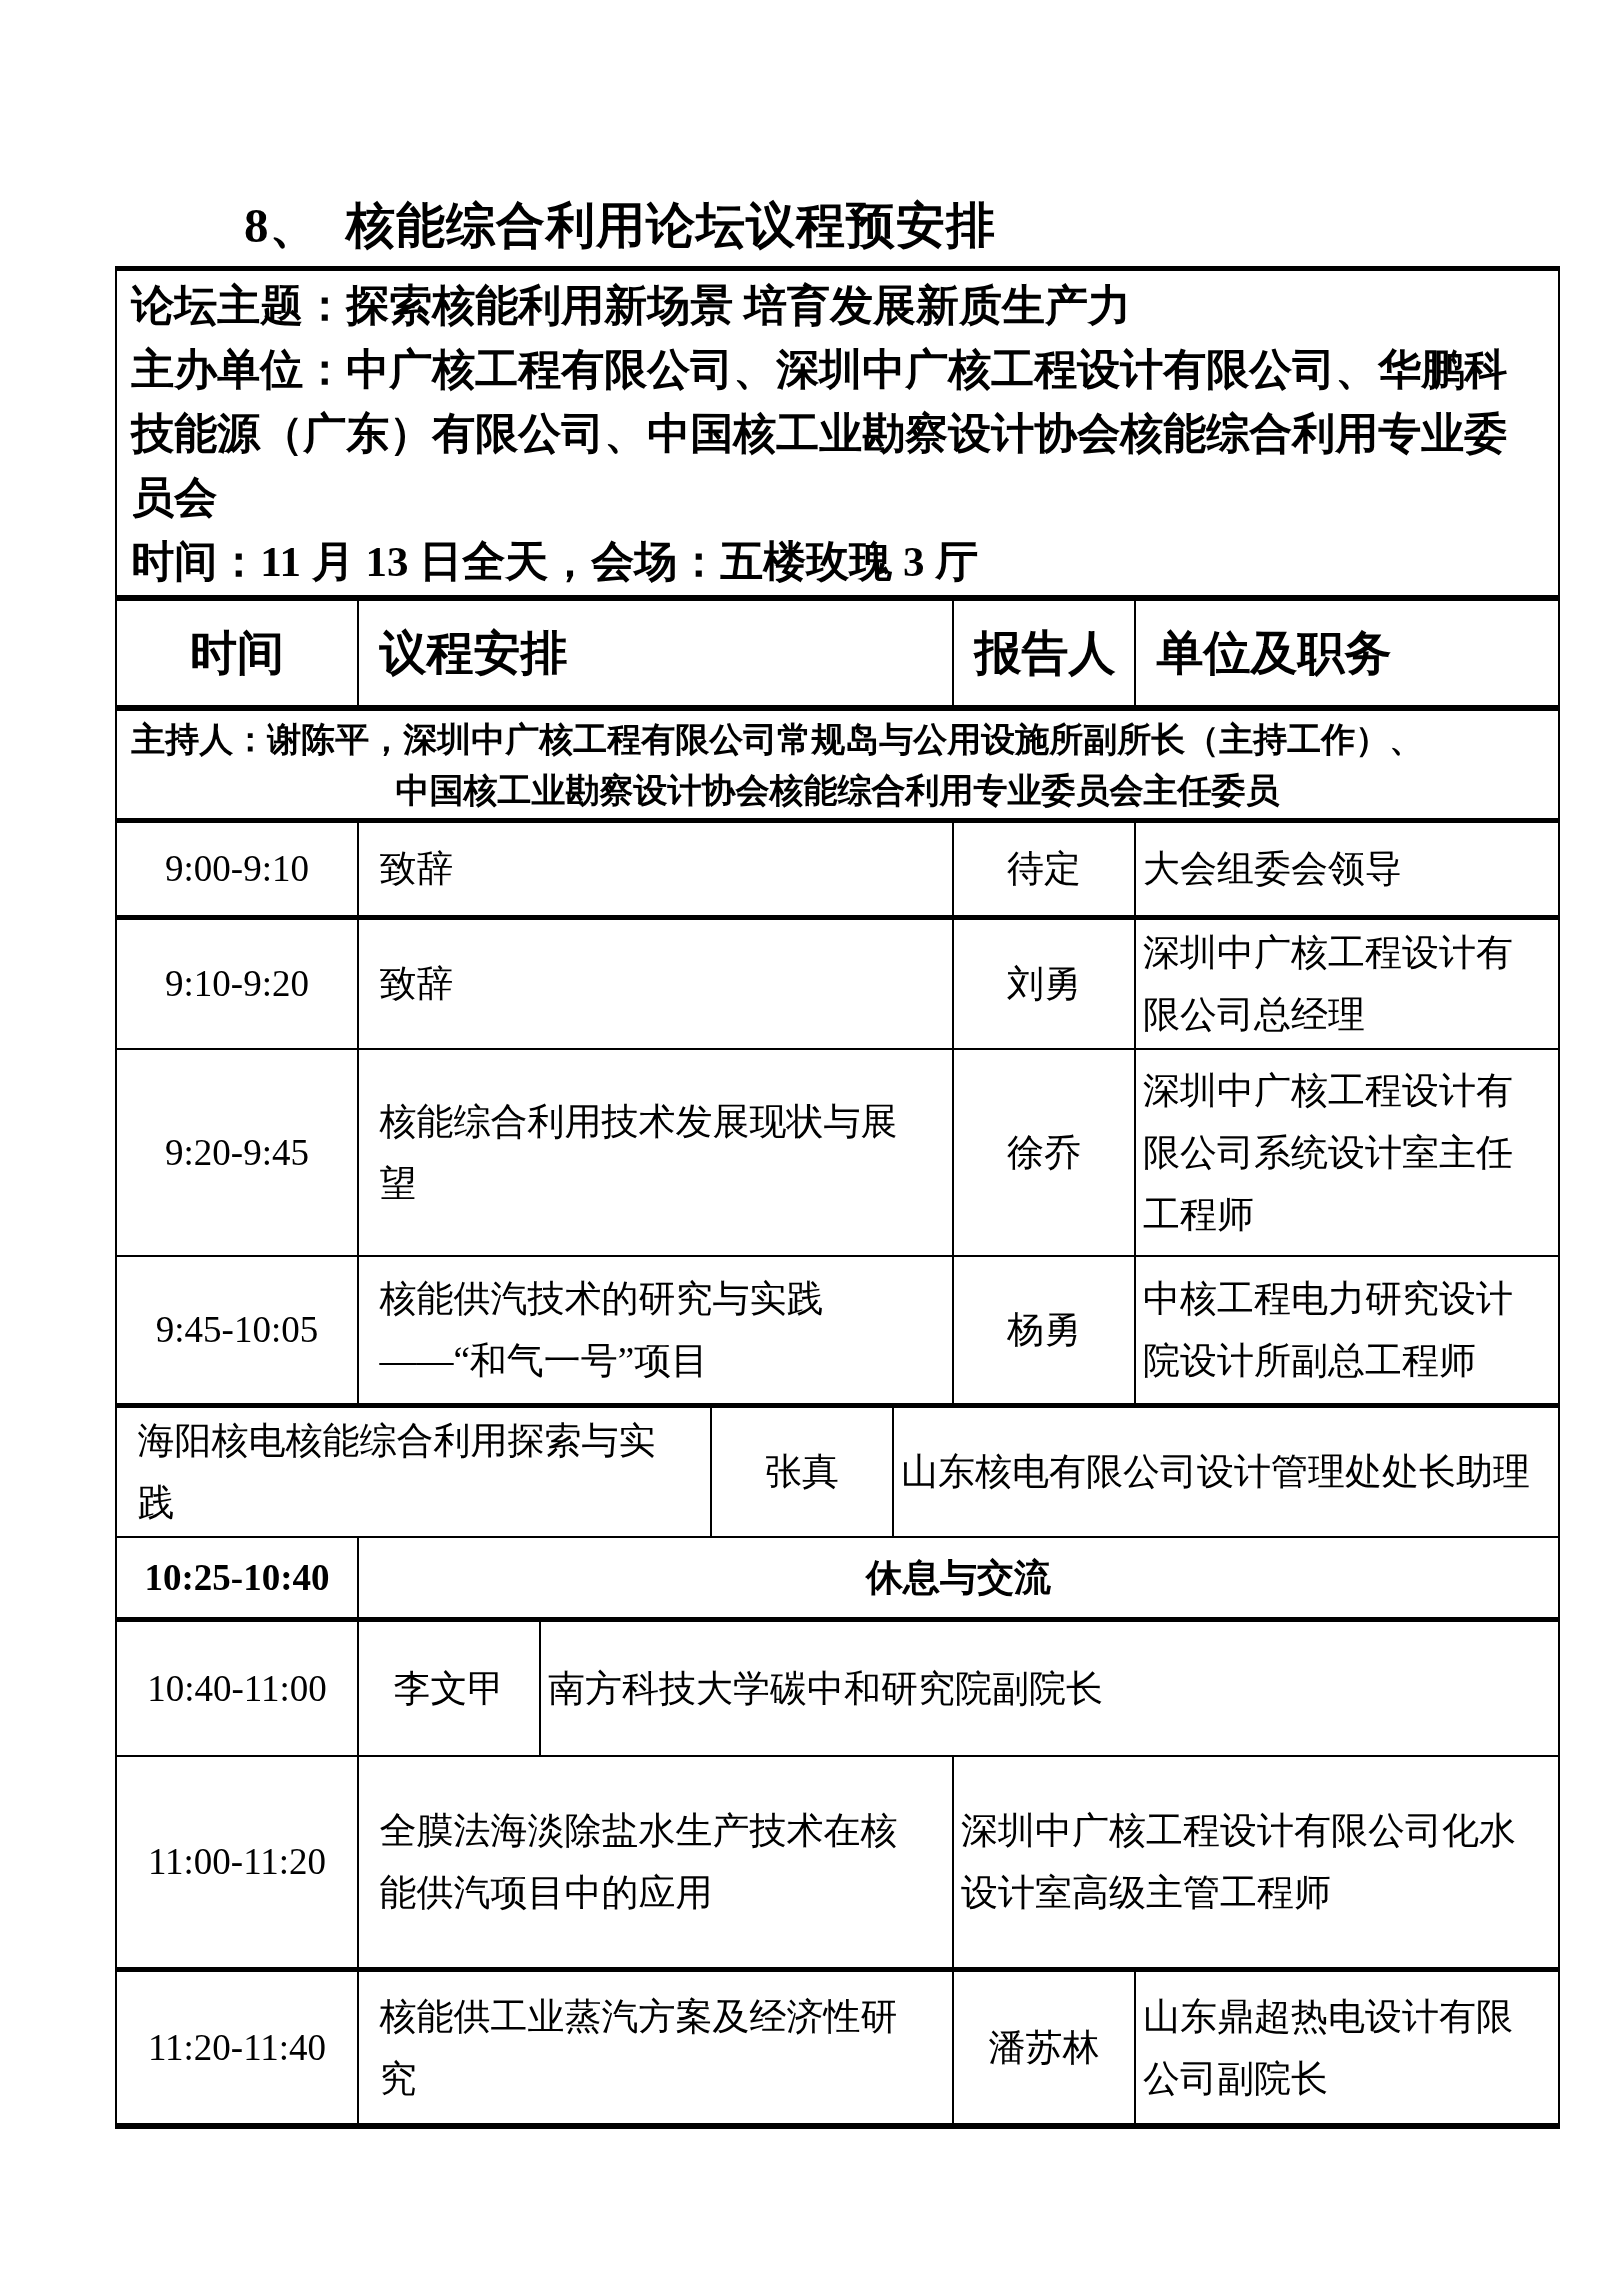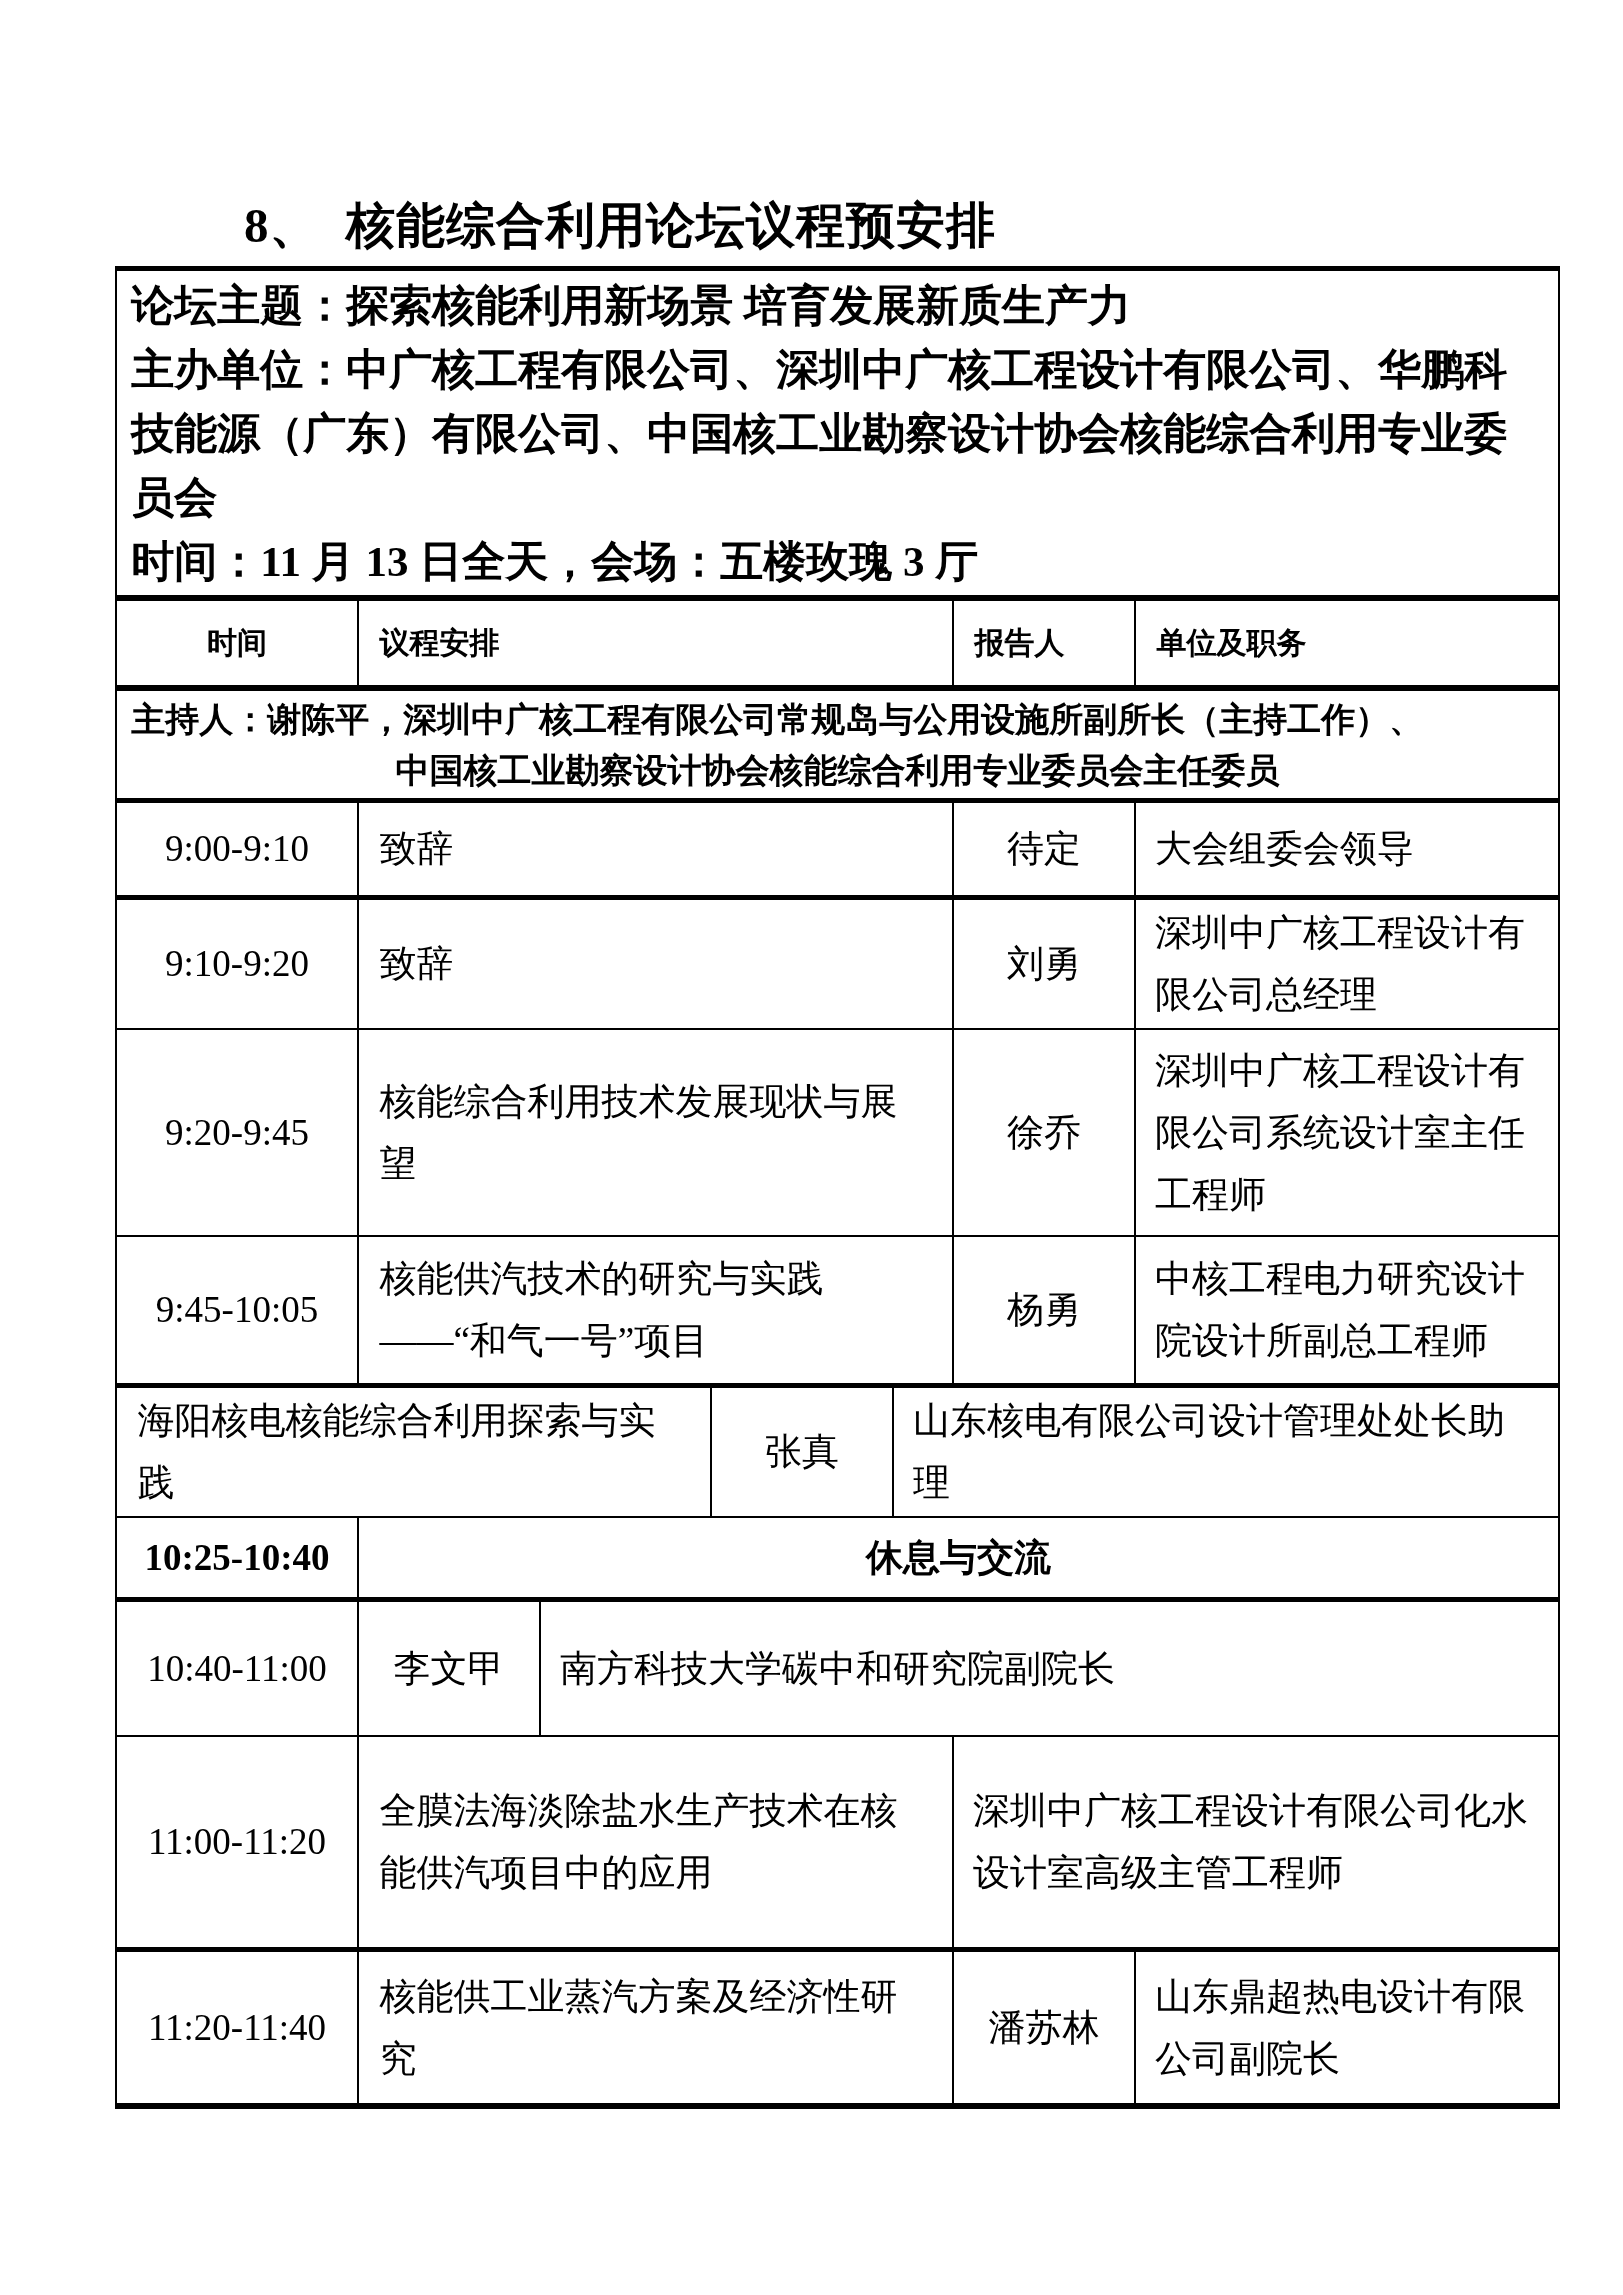--- a/index.html
+++ b/index.html
@@ -51,38 +51,38 @@
   .c1 { width:242px; }
   .c2 { width:595px; }
   .c3 { width:182px; }
   .c4 { width:426px; flex:1; }
   .vline { border-right:2px solid #000; }
 
   .center { align-items:center; text-align:center; }
   .left   { align-items:flex-start; text-align:left; }
 
   
-  .header-row { height:90px; border-bottom:6.1px solid #000; font-weight:bold; font-size:30px; }
+  .header-row { height:110px; border-bottom:6.1px solid #000; font-weight:bold; font-size:47px; }
   .header-row .pad { padding-left:20.4px; }
 
   
   .moderator-row {
     box-sizing:border-box; height:112px; border-bottom:5.1px solid #000;
     display:flex; flex-direction:column; justify-content:center;
     font-size:34px; font-weight:bold; line-height:51px;
     padding:0 14.3px;
   }
   .moderator-row .l1 { text-align:left; word-break:break-all; }
   .moderator-row .l2 { text-align:center; }
 
   
   .data-row { font-size:37px; line-height:62px; }
   .time-cell { font-size:37px; }
   .topic-cell { padding-left:20.4px; padding-right:29px; word-break:break-all; }
-  .org-cell { padding-left:19px; padding-right:25.6px; word-break:break-all; }
+  .org-cell { padding-left:7px; padding-right:25.6px; word-break:break-all; }
 
   .h190 { height:97px; } .h255 { height:130px; } .h405 { height:207px; }
   .h295 { height:151px; } .h165 { height:84px; } .h265 { height:135px; }
   .h420 { height:215px; }
 
   
   .break-row .time-cell { font-weight:bold; }
   .break-merged {
     flex:1; display:flex; align-items:center; justify-content:center;
     font-weight:bold; font-size:37px;

